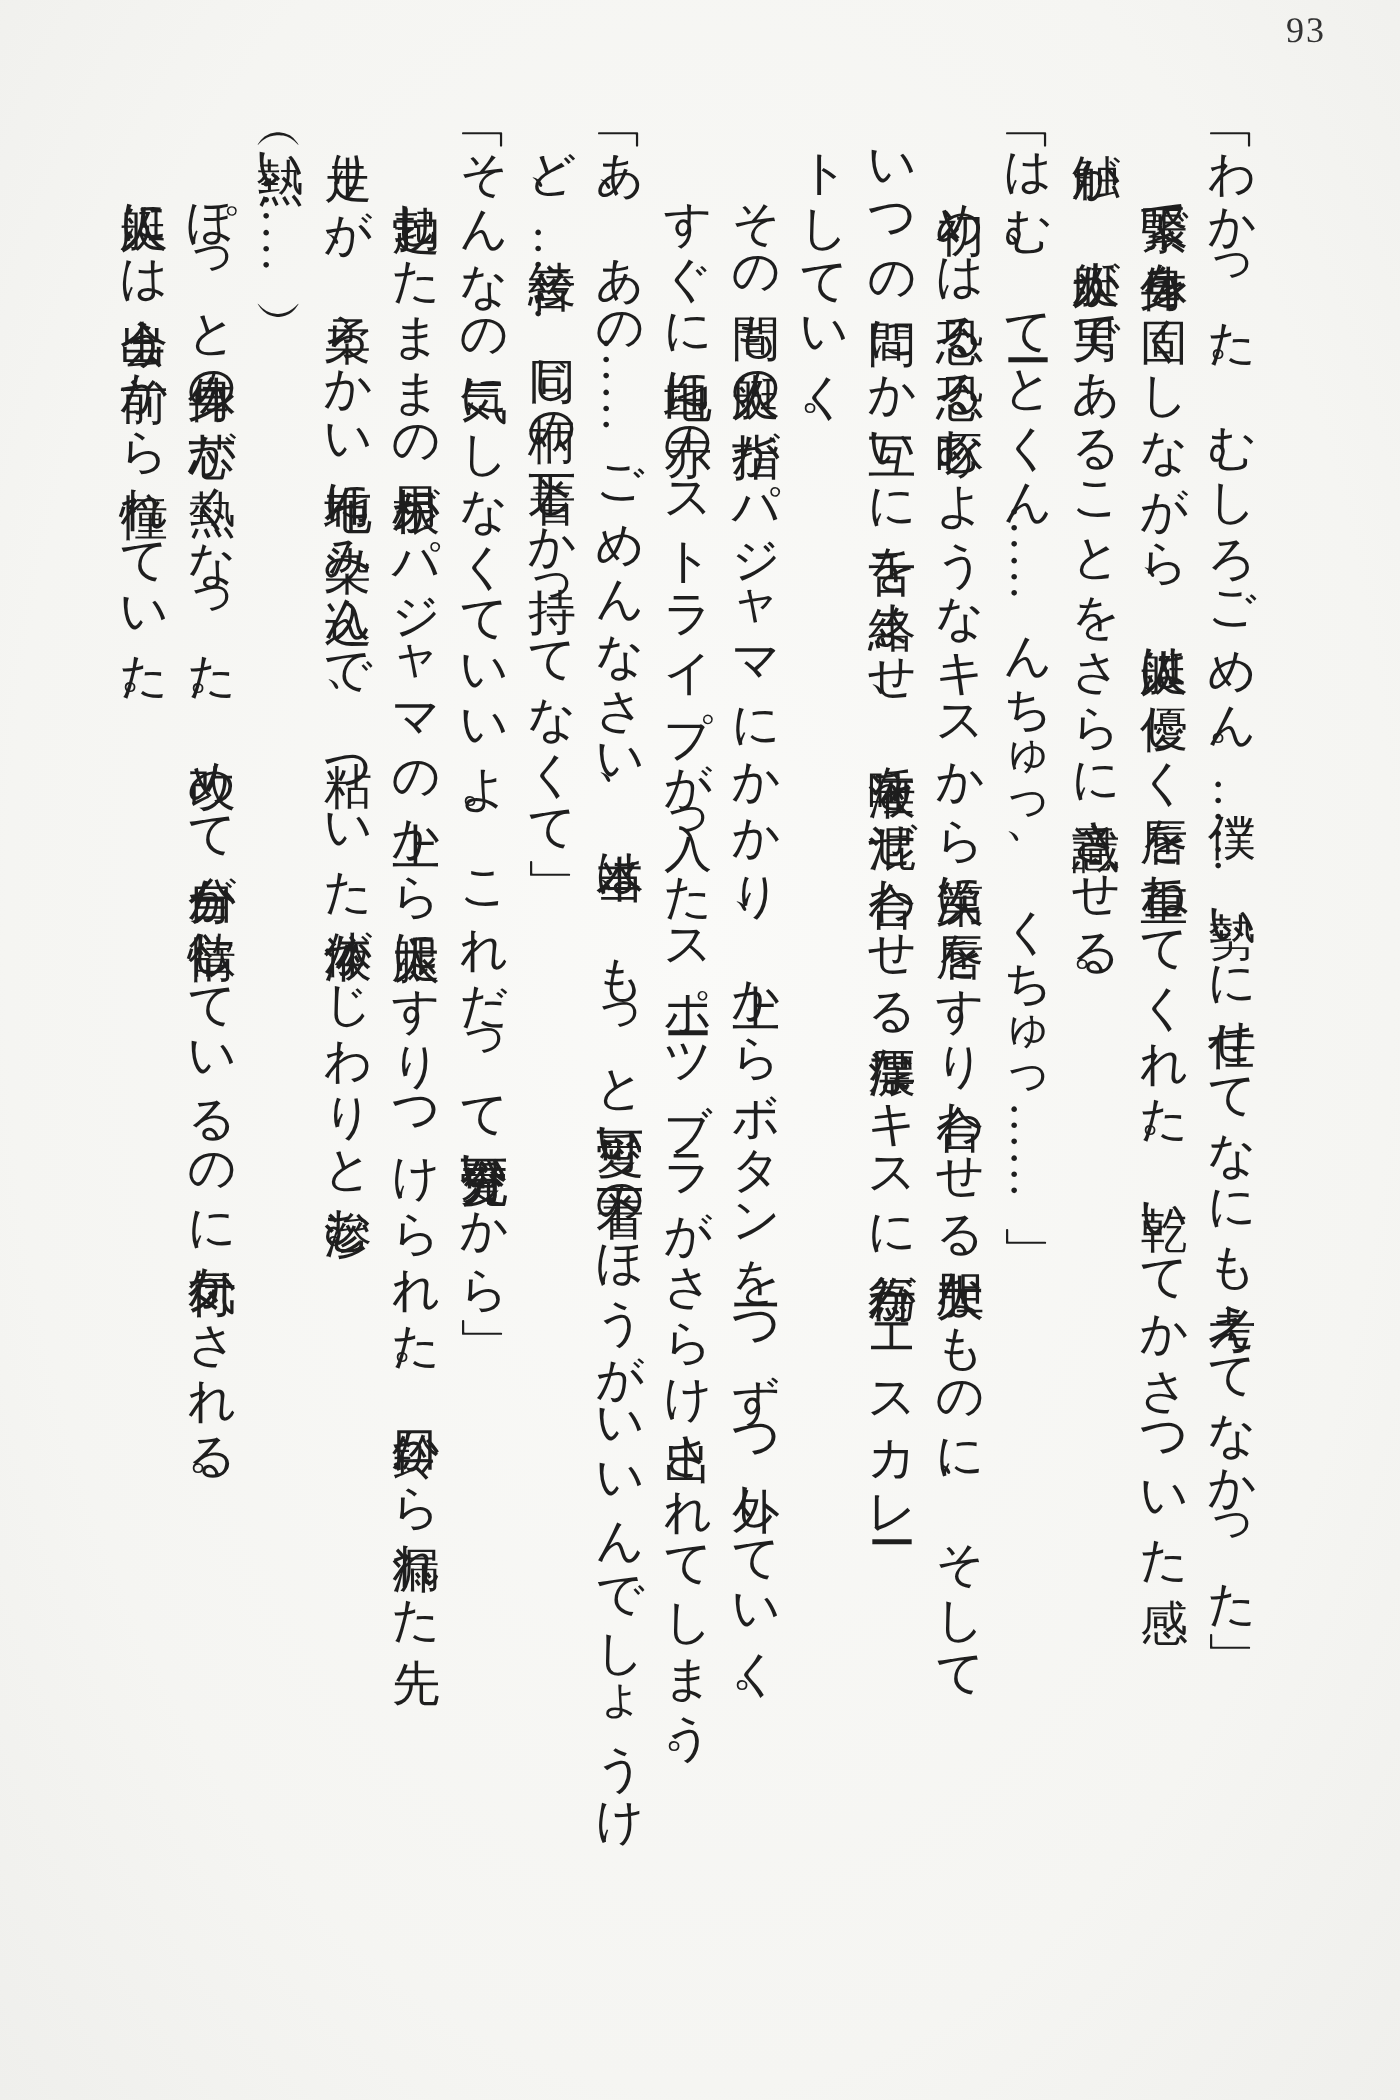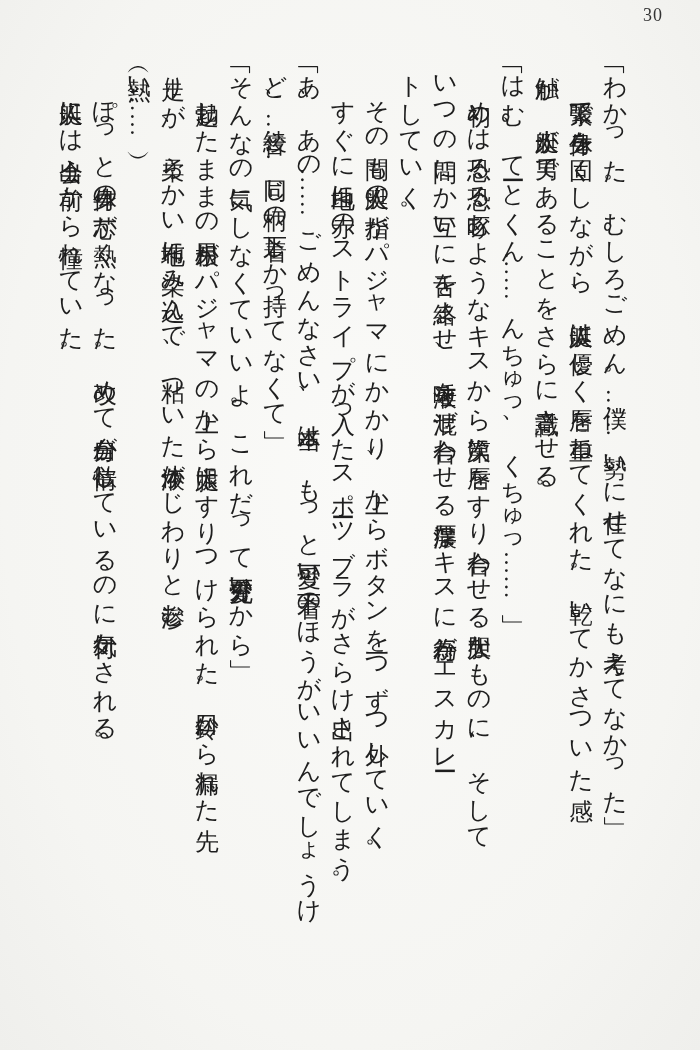--- a/index.html
+++ b/index.html
@@ -47,21 +47,21 @@
     white-space: nowrap;
   }
   .text-line.indent {
     text-indent: 25px;
   }
 </style>
 </head>
 <body>
 
 <div class="page">
-  <div class="page-number">30</div>
+  <div class="page-number">93</div>
   <div class="text-area">
       <p class="text-line">「わかった。むしろごめん。僕……勢いに任せてなにも考えてなかった」</p>
       <p class="text-line indent">緊張で身体を固くしながら、艇人は優しく唇を重ねてくれた。乾いてかさついた感</p>
       <p class="text-line">触が、艇人が男であることをさらに意識させる。</p>
       <p class="text-line">「はむ、てーとくん……んちゅっ、くちゅっ……」</p>
       <p class="text-line indent">初めは恐る恐る啄むようなキスから次第に唇をすり合わせる大胆なものに、そして</p>
       <p class="text-line">いつの間にか互いに舌を絡ませ、唾液を混ぜ合わせる濃厚なキスに行為がエスカレー</p>
       <p class="text-line">トしていく。</p>
       <p class="text-line indent">その間も艇人の指がパジャマにかかり、上からボタンを一つずつ外していく。</p>
       <p class="text-line indent">すぐに白地に赤のストライプが入ったスポーツブラがさらけ出されてしまう。</p>

